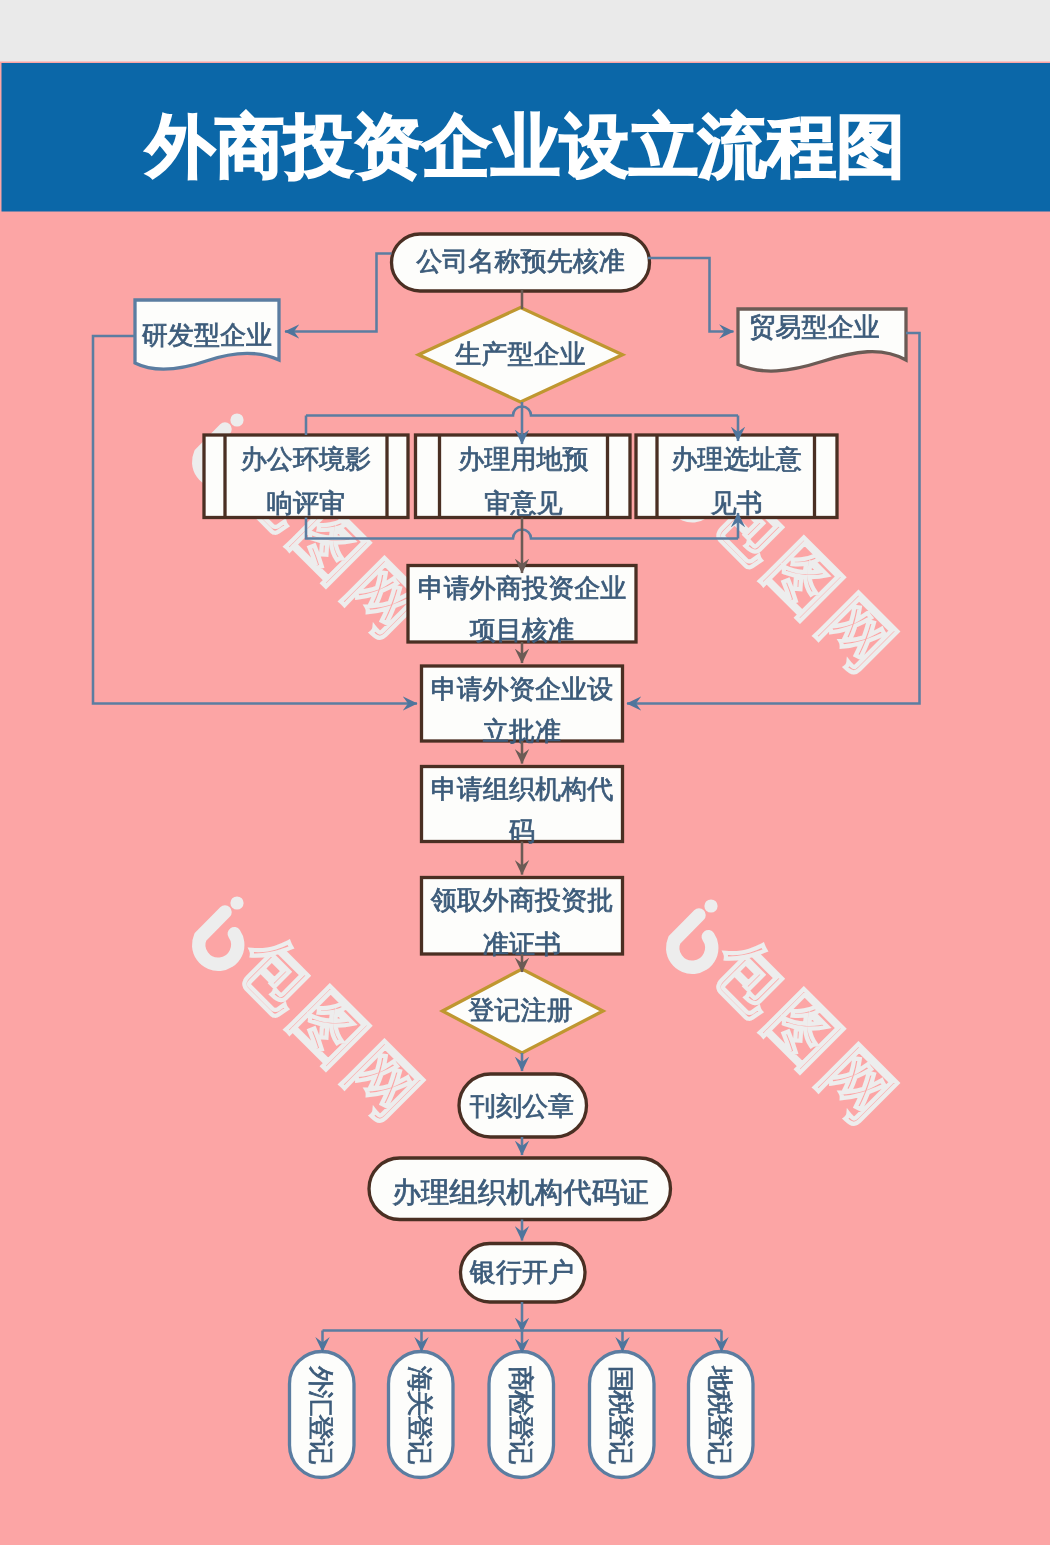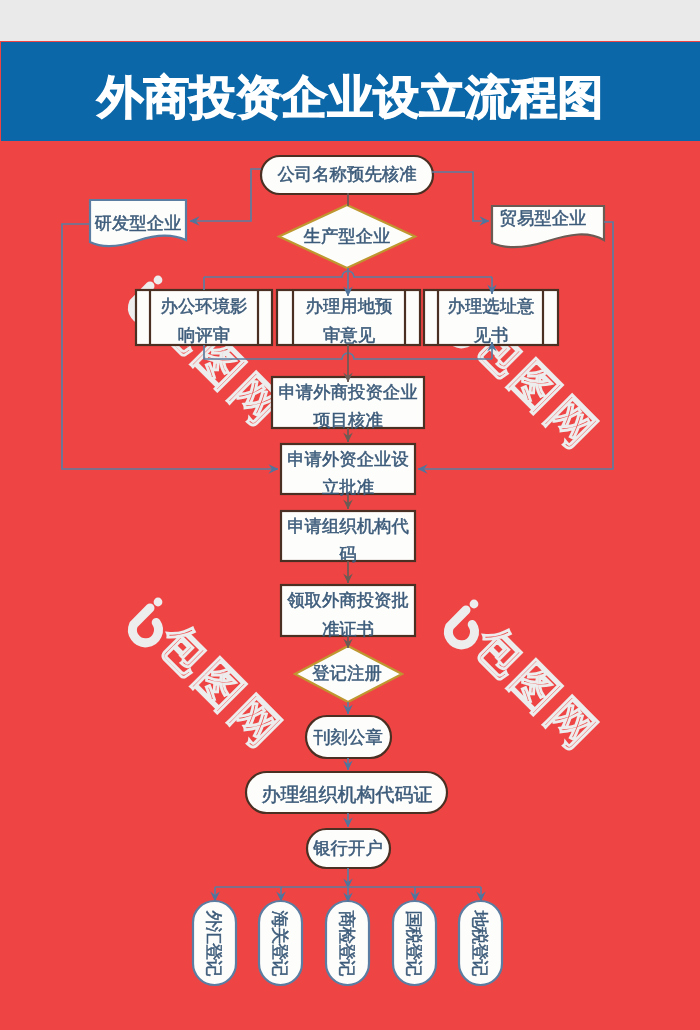--- a/index.html
+++ b/index.html
@@ -1,18 +1,18 @@
 <!DOCTYPE html>
 <html><head>
 <meta charset="utf-8">
 <title>flowchart</title>
 <style>
   html,body{margin:0;padding:0;}
   body{width:700px;height:1030px;background:#ffffff;font-family:"Liberation Sans",sans-serif;overflow:hidden;}
-  #page{position:relative;width:700px;height:1030px;background:#ef4444;overflow:hidden;}
+  #page{position:relative;width:700px;height:1030px;background:#fca5a5;overflow:hidden;}
   #topbar{position:absolute;left:0;top:0;width:700px;height:41px;background:#eaeaea;}
   #header{position:absolute;left:1px;top:42px;width:699px;height:99px;background:#0b67a8;}
   #title{position:absolute;left:0;top:6px;width:699px;height:99px;display:flex;align-items:center;justify-content:center;
     color:#ffffff;font-size:46px;font-weight:700;letter-spacing:0px;font-family:"DejaVu Sans",sans-serif;
     -webkit-text-stroke:1.2px #ffffff;}
   #wm{position:absolute;left:0;top:0;width:700px;height:1030px;overflow:hidden;}
   #chart{position:absolute;left:0;top:0;width:700px;height:1030px;}
   .nd{font-family:"Liberation Serif",serif;fill:#3c5b7a;stroke:#3c5b7a;stroke-width:0.5;paint-order:stroke;font-size:17.4px;letter-spacing:0px;}
   .ndv{font-size:17.4px;letter-spacing:-1.2px;}
   .ndbig{font-size:19px;}

